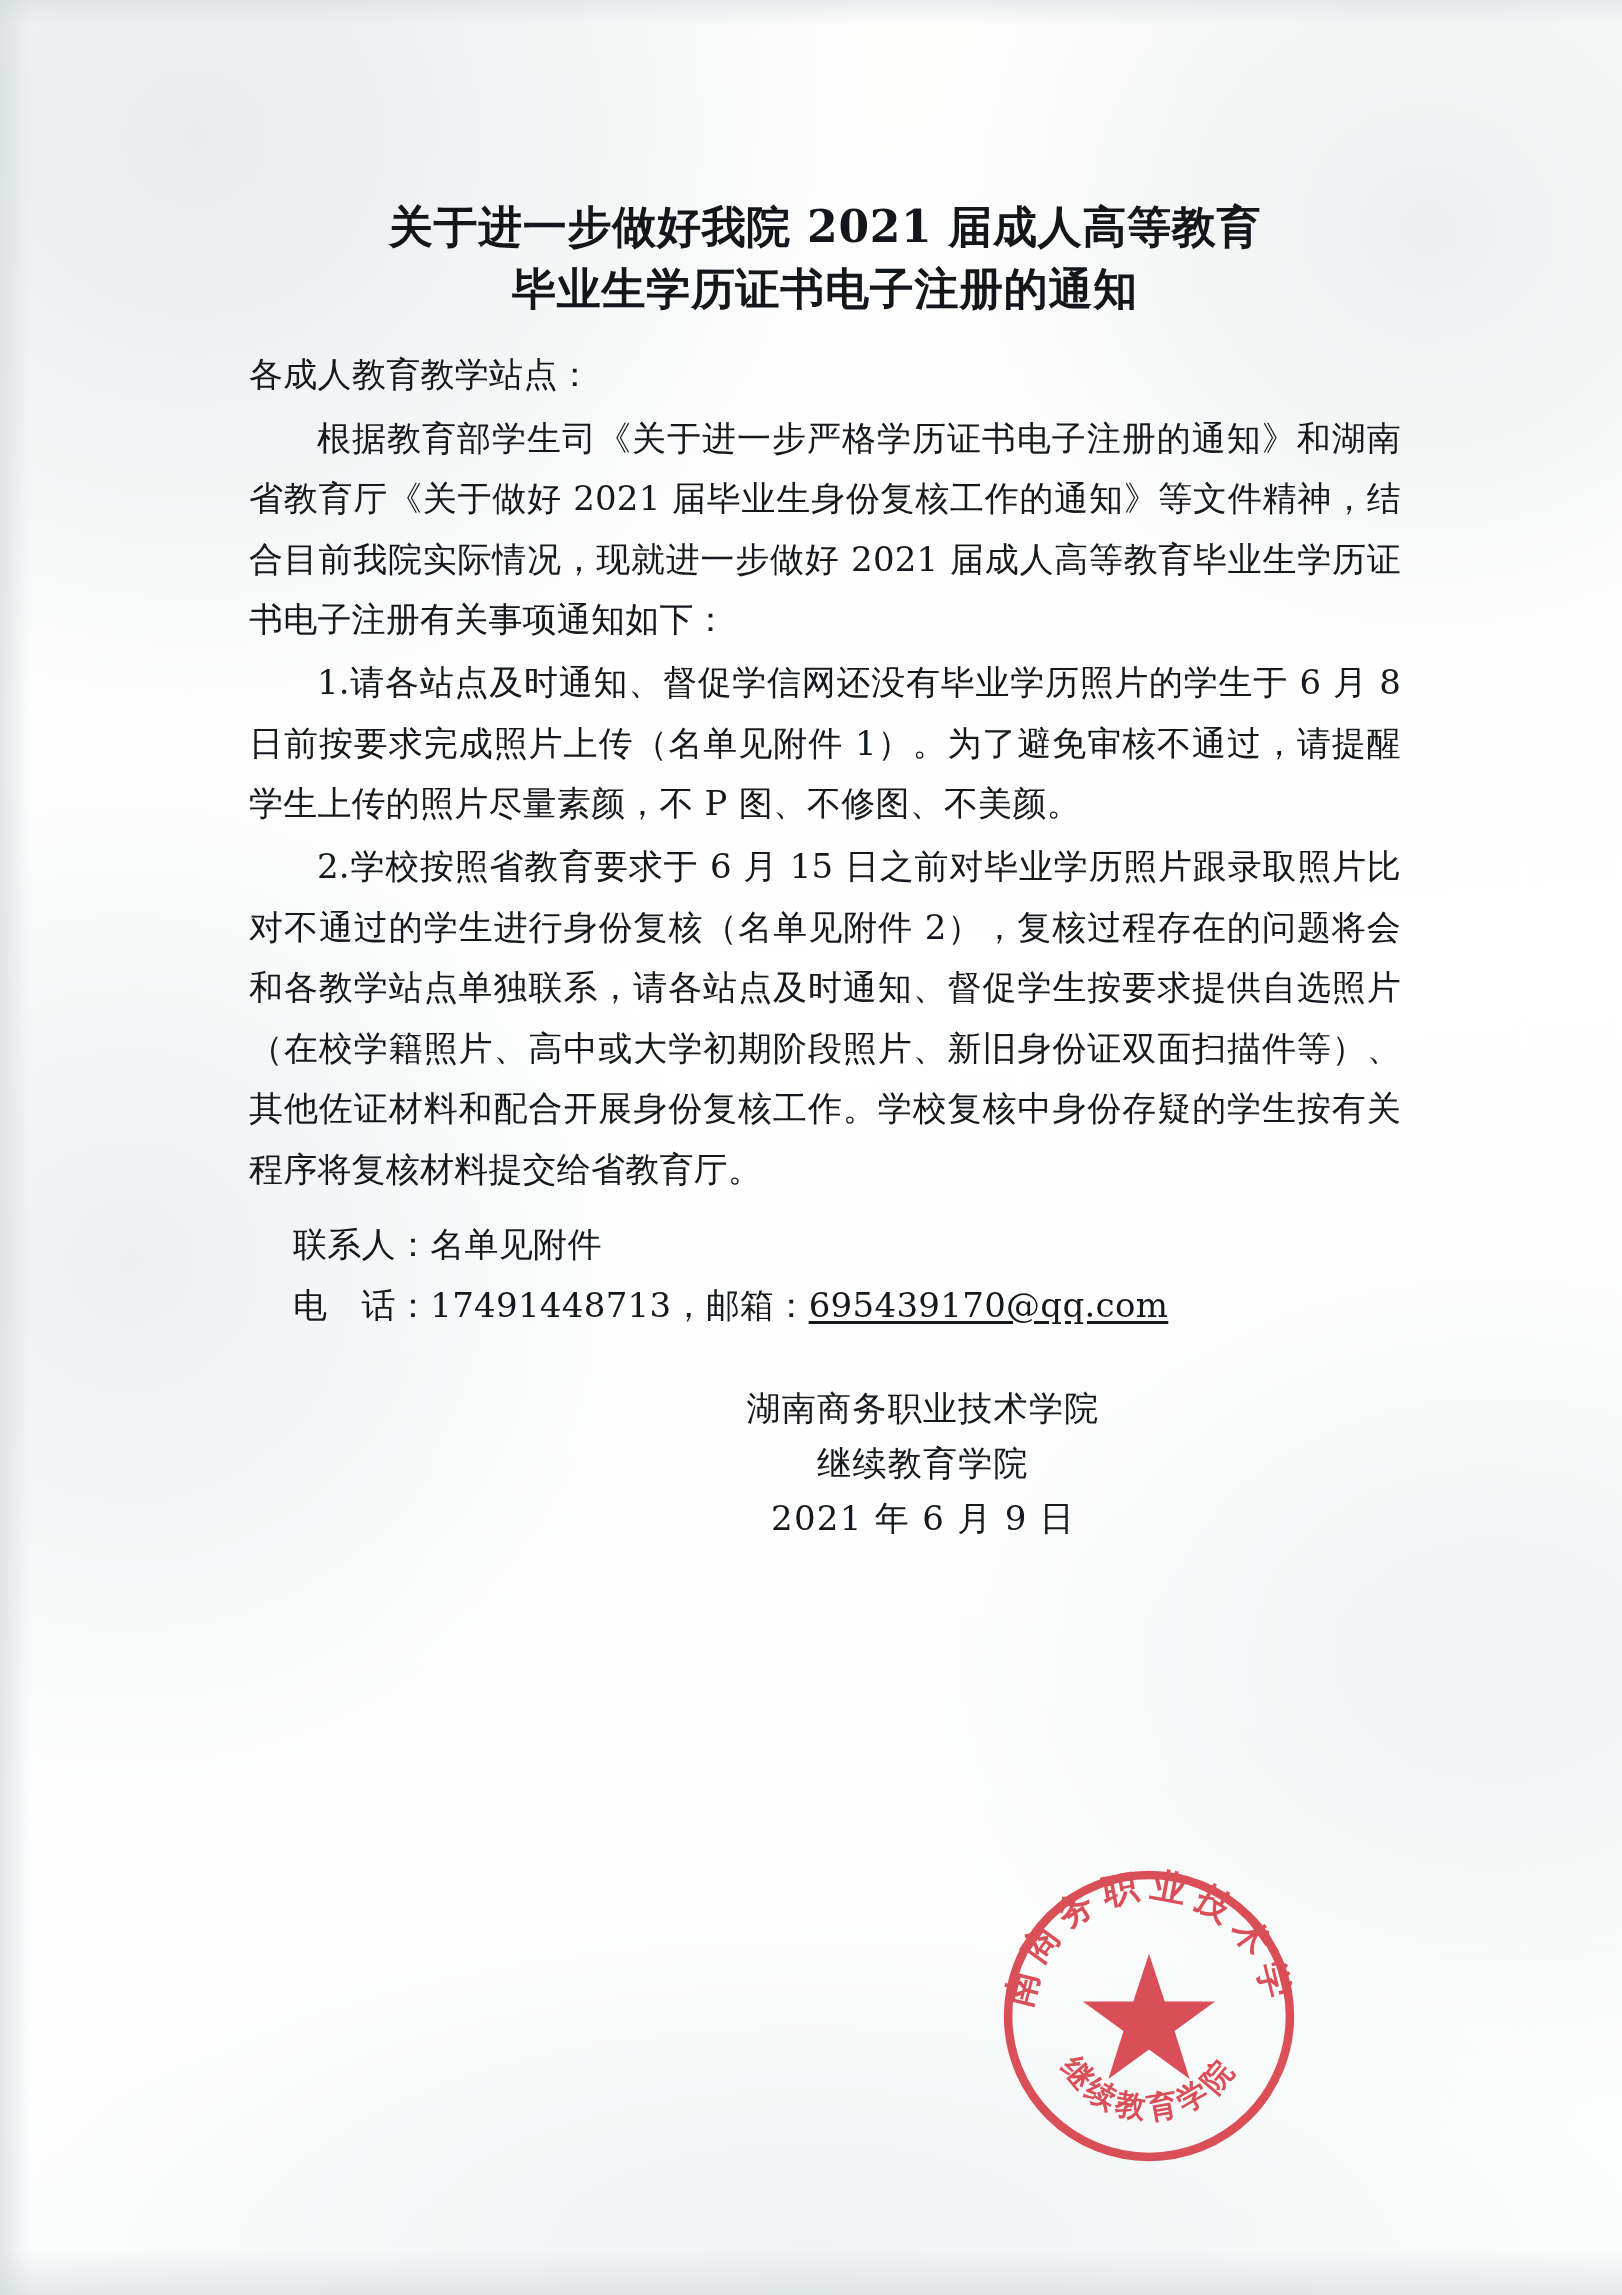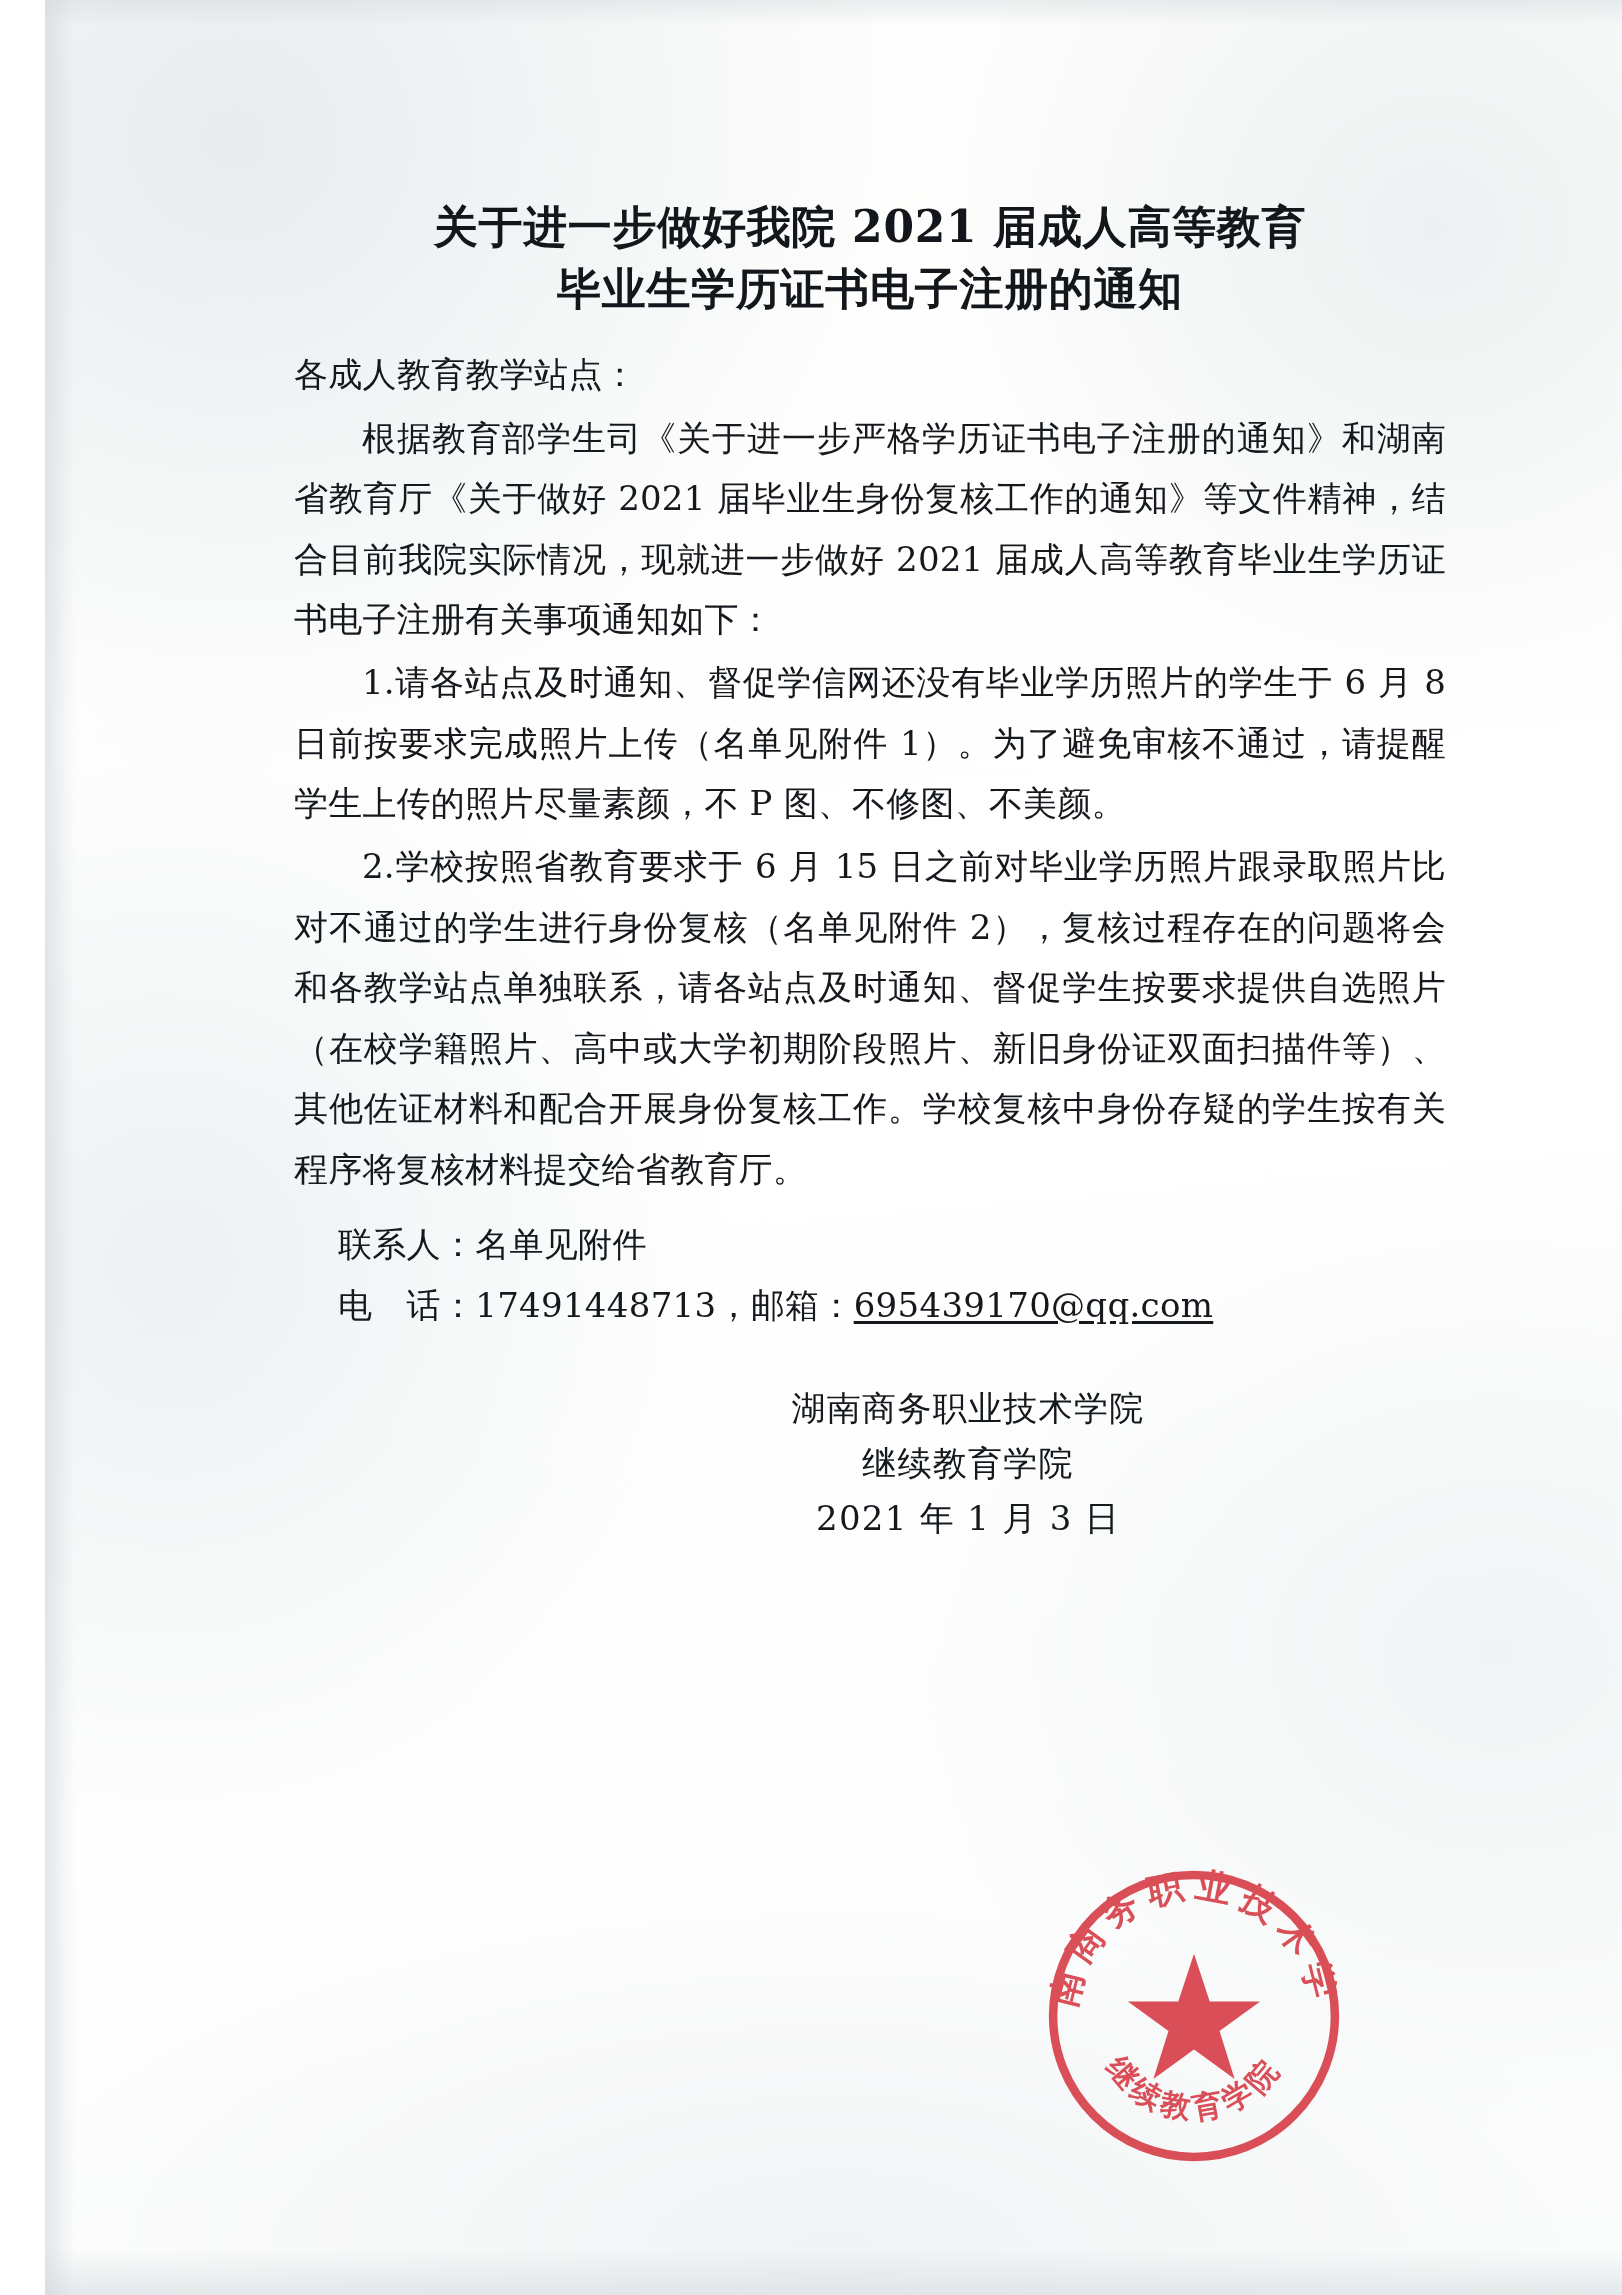--- a/index.html
+++ b/index.html
@@ -19,21 +19,20 @@
   .page {
     position: absolute;
     inset: 0;
     background:
       radial-gradient(ellipse 60% 40% at 12% 6%, rgba(228,233,236,0.85) 0%, rgba(255,255,255,0) 70%),
       radial-gradient(ellipse 45% 30% at 88% 10%, rgba(230,234,236,0.7) 0%, rgba(255,255,255,0) 70%),
       radial-gradient(ellipse 50% 35% at 8% 55%, rgba(231,236,238,0.75) 0%, rgba(255,255,255,0) 70%),
       radial-gradient(ellipse 55% 30% at 92% 72%, rgba(233,237,239,0.6) 0%, rgba(255,255,255,0) 70%),
       radial-gradient(ellipse 70% 20% at 50% 98%, rgba(236,239,241,0.7) 0%, rgba(255,255,255,0) 75%),
       linear-gradient(175deg, #fdfdfc 0%, #ffffff 45%, #fbfcfc 100%);
-    margin-left: 45px;
   }
   .paper-edge-left {
     position: absolute;
     left: 0; top: 0; bottom: 0; width: 30px;
     background: linear-gradient(90deg, rgba(205,212,216,0.55) 0%, rgba(255,255,255,0) 100%);
     pointer-events: none;
   }
   .paper-edge-top {
     position: absolute;
     left: 0; right: 0; top: 0; height: 26px;
@@ -149,21 +148,21 @@
     <p class="body-par">2.学校按照省教育要求于 6 月 15 日之前对毕业学历照片跟录取照片比对不通过的学生进行身份复核（名单见附件 2），复核过程存在的问题将会和各教学站点单独联系，请各站点及时通知、督促学生按要求提供自选照片（在校学籍照片、高中或大学初期阶段照片、新旧身份证双面扫描件等）、其他佐证材料和配合开展身份复核工作。学校复核中身份存疑的学生按有关程序将复核材料提交给省教育厅。</p>
 
     <div class="contact-block">
       <p class="contact-line">联系人：名单见附件</p>
       <p class="contact-line"><span>电　话：</span><span>17491448713，</span><span>邮箱：</span><span class="underline-mail">695439170@qq.com</span></p>
     </div>
 
     <div class="signature">
       <div class="sig-line">湖南商务职业技术学院</div>
       <div class="sig-line">继续教育学院</div>
-      <div class="sig-line">2021 年 1 月 3 日</div>
+      <div class="sig-line">2021 年 6 月 9 日</div>
     </div>
   </div>
 
   <div class="seal">
     <svg viewBox="0 0 470 470" width="308" height="308" aria-hidden="true">
       <defs>
         <path id="sealArc" d="M 55,235 A 180,180 0 1 1 415,235"></path>
         <path id="sealArcBottom" d="M 80,235 A 155,155 0 0 0 390,235"></path>
       </defs>
       <g opacity="0.78">

